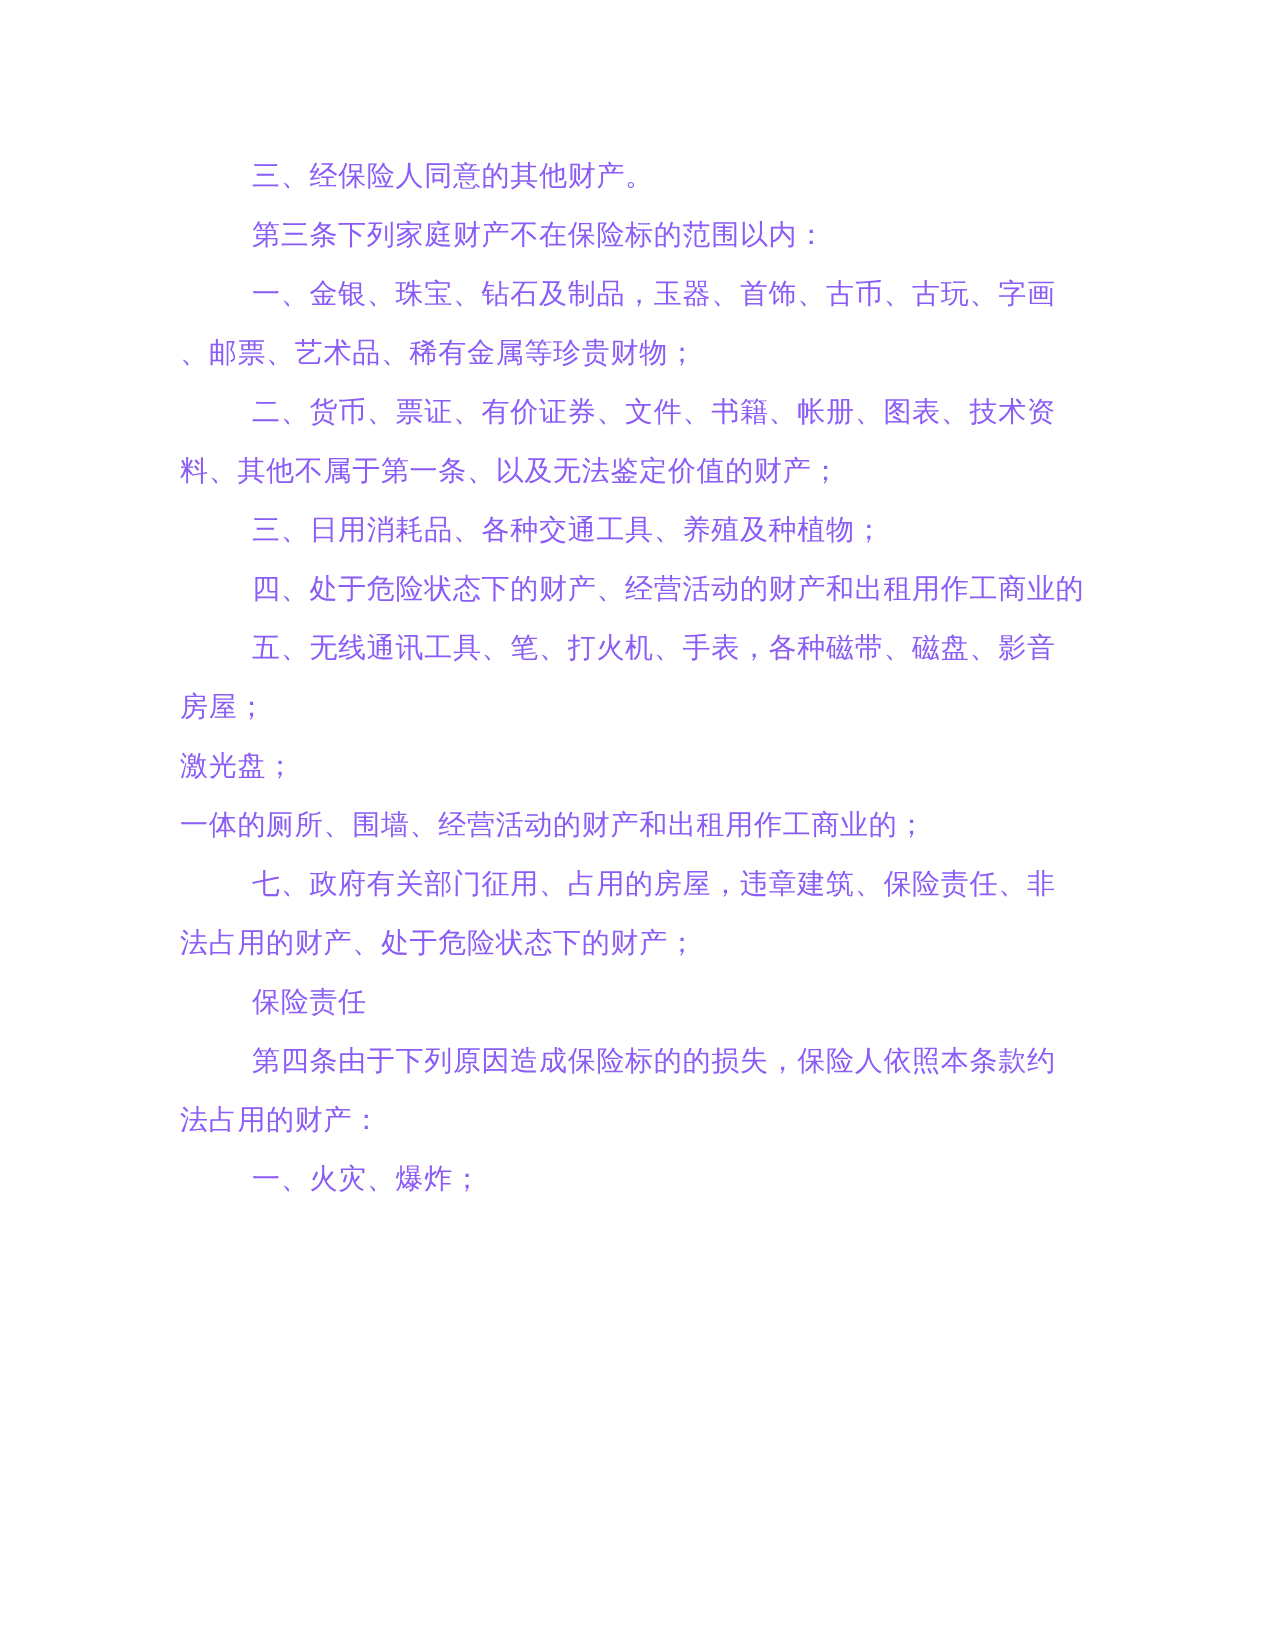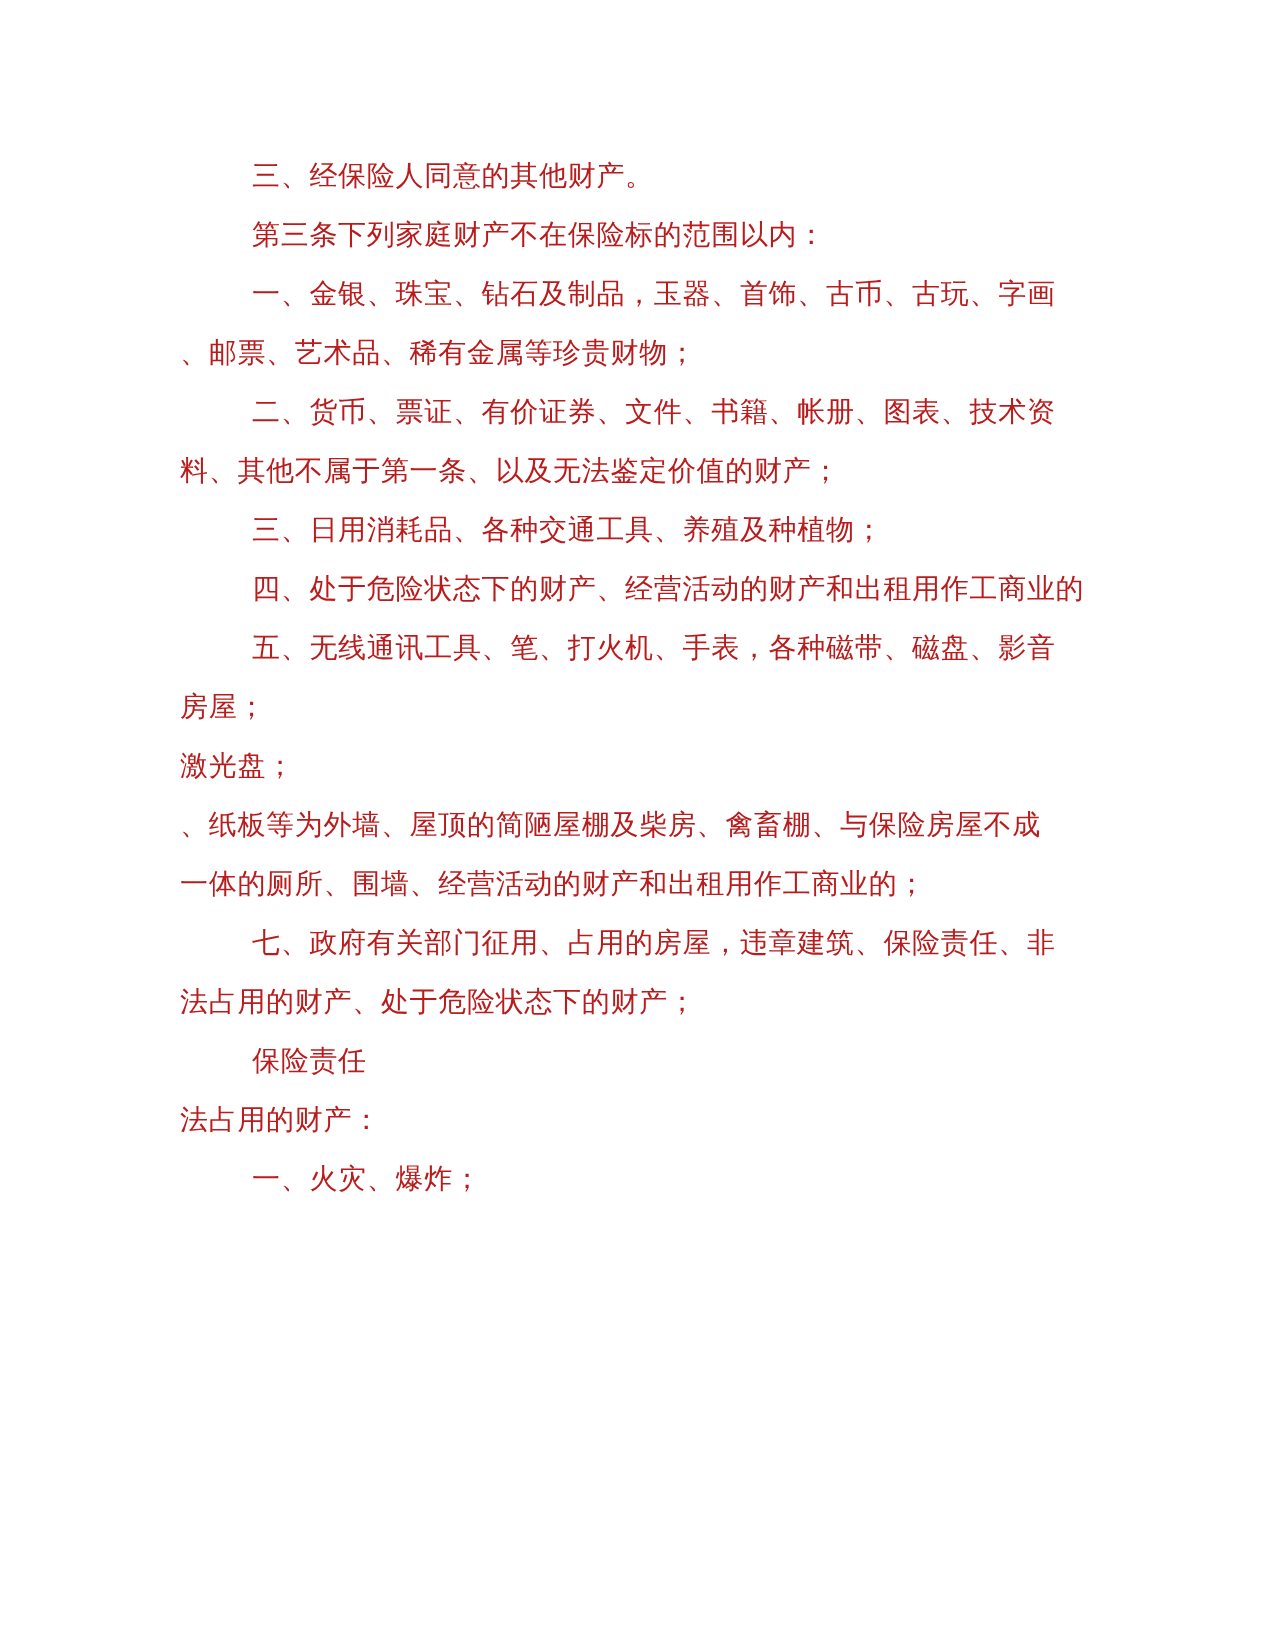--- a/index.html
+++ b/index.html
@@ -13,21 +13,21 @@
     height: 1650px;
     overflow: hidden;
   }
   .page {
     box-sizing: border-box;
     width: 1275px;
     height: 1380px;
     background: #ffffff;
     padding: 146px 228px 0 180px;
     font-family: "Liberation Serif", "DejaVu Serif", serif;
-    color: #b91c1c;
+    color: #8b5cf6;
   }
   .textblock {
     width: 867px;
   }
   .line {
     font-size: 28px;
     letter-spacing: 0.7px;
     line-height: 59px;
     height: 59px;
     white-space: nowrap;
@@ -45,21 +45,21 @@
     <div class="line indent">第三条下列家庭财产不在保险标的范围以内：</div>
     <div class="line indent">一、金银、珠宝、钻石及制品，玉器、首饰、古币、古玩、字画</div>
     <div class="line">、邮票、艺术品、稀有金属等珍贵财物；</div>
     <div class="line indent">二、货币、票证、有价证券、文件、书籍、帐册、图表、技术资</div>
     <div class="line">料、其他不属于第一条、以及无法鉴定价值的财产；</div>
     <div class="line indent">三、日用消耗品、各种交通工具、养殖及种植物；</div>
     <div class="line indent">四、处于危险状态下的财产、经营活动的财产和出租用作工商业的</div>
     <div class="line indent">五、无线通讯工具、笔、打火机、手表，各种磁带、磁盘、影音</div>
     <div class="line">房屋；</div>
     <div class="line">激光盘；</div>
-    <div class="line">、纸板等为外墙、屋顶的简陋屋棚及柴房、禽畜棚、与保险房屋不成</div>
     <div class="line">一体的厕所、围墙、经营活动的财产和出租用作工商业的；</div>
     <div class="line indent">七、政府有关部门征用、占用的房屋，违章建筑、保险责任、非</div>
     <div class="line">法占用的财产、处于危险状态下的财产；</div>
     <div class="line indent">保险责任</div>
+    <div class="line indent">第四条由于下列原因造成保险标的的损失，保险人依照本条款约</div>
     <div class="line">法占用的财产：</div>
     <div class="line indent">一、火灾、爆炸；</div>
   </div>
 </div>
 
 </body></html>

